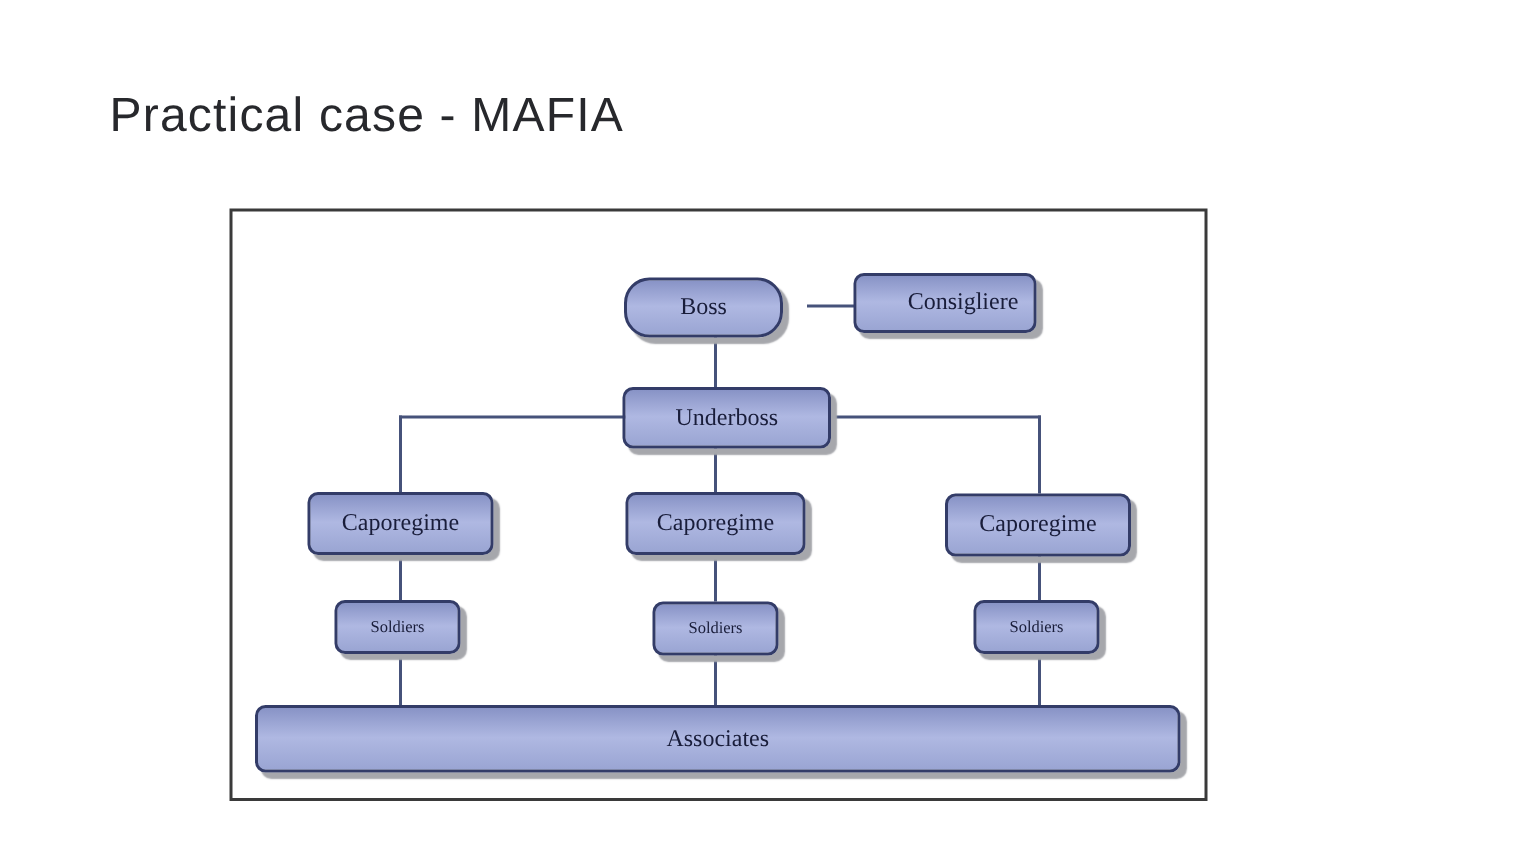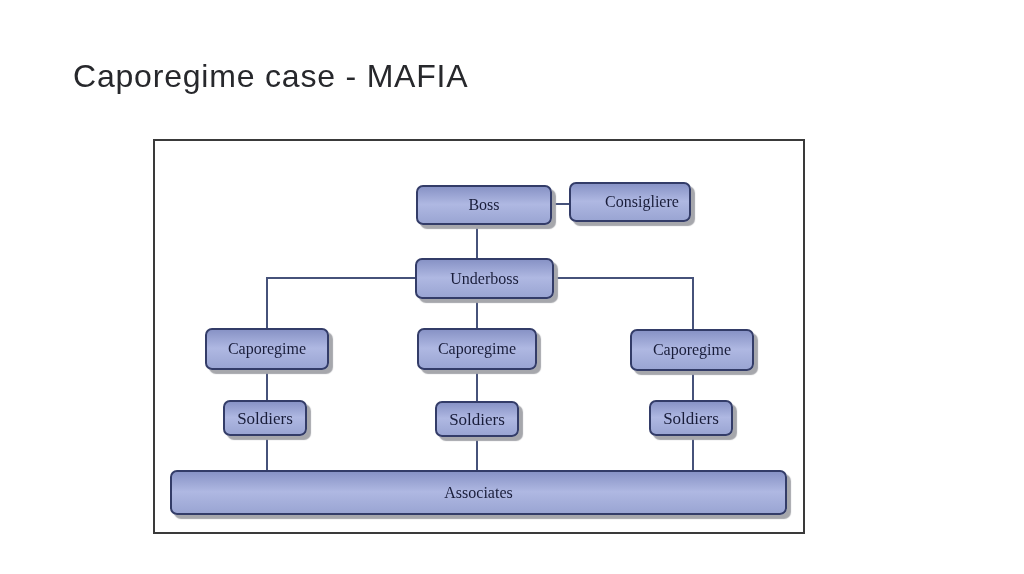--- a/index.html
+++ b/index.html
@@ -25,44 +25,44 @@
     border:2px solid var(--node-border,#333c68);
     border-radius:7px;
     background:linear-gradient(180deg,var(--fill-top,#8893c6) 0%,var(--fill-mid,#afb8e2) 48%,var(--fill-bottom,#9aa5d3) 100%);
     box-shadow:4px 4px 1px var(--node-shadow,#a6a7ac);
     color:var(--node-text,#191d3a);
     font-family:"Liberation Serif","DejaVu Serif",serif;
     font-size:16px;
     display:flex;align-items:center;justify-content:center;
     text-align:center;line-height:1;
   }
-  .node.small{font-size:17px;font-family:Liberation Serif, serif;}
+  .node.small{font-size:11px;font-family:Liberation Serif, serif;}
 </style>
 </head>
 <body>
 
-<h1 class="title">Caporegime case - MAFIA</h1>
+<h1 class="title">Practical case - MAFIA</h1>
 
 <div class="frame">
 
   <div class="conn" style="left:383px;top:62px;width:32px;height:2px;"></div>
   <div class="conn" style="left:321px;top:84px;width:2px;height:34px;"></div>
   <div class="conn" style="left:111px;top:136px;width:151px;height:2px;"></div>
   <div class="conn" style="left:111px;top:136px;width:2px;height:51px;"></div>
   <div class="conn" style="left:383px;top:136px;width:156px;height:2px;"></div>
   <div class="conn" style="left:537px;top:136px;width:2px;height:52px;"></div>
   <div class="conn" style="left:321px;top:158px;width:2px;height:29px;"></div>
   <div class="conn" style="left:111px;top:229px;width:2px;height:30px;"></div>
   <div class="conn" style="left:321px;top:229px;width:2px;height:31px;"></div>
   <div class="conn" style="left:537px;top:230px;width:2px;height:29px;"></div>
   <div class="conn" style="left:111px;top:295px;width:2px;height:34px;"></div>
   <div class="conn" style="left:321px;top:296px;width:2px;height:33px;"></div>
   <div class="conn" style="left:537px;top:295px;width:2px;height:34px;"></div>
 
-  <div class="node" style="left:261px;top:44px;width:136px;height:40px;">Boss</div>
+  <div class="node" style="left:261px;top:44px;width:106px;height:40px;border-radius:17px;">Boss</div>
   <div class="node" style="left:414px;top:41px;width:122px;height:40px;padding-left:24px;">Consigliere</div>
   <div class="node" style="left:260px;top:117px;width:139px;height:41px;">Underboss</div>
   <div class="node" style="left:50px;top:187px;width:124px;height:42px;">Caporegime</div>
   <div class="node" style="left:262px;top:187px;width:120px;height:42px;">Caporegime</div>
   <div class="node" style="left:475px;top:188px;width:124px;height:42px;">Caporegime</div>
   <div class="node small" style="left:68px;top:259px;width:84px;height:36px;">Soldiers</div>
   <div class="node small" style="left:280px;top:260px;width:84px;height:36px;">Soldiers</div>
   <div class="node small" style="left:494px;top:259px;width:84px;height:36px;">Soldiers</div>
   <div class="node" style="left:15px;top:329px;width:617px;height:45px;text-align:center;">Associates</div>
 

